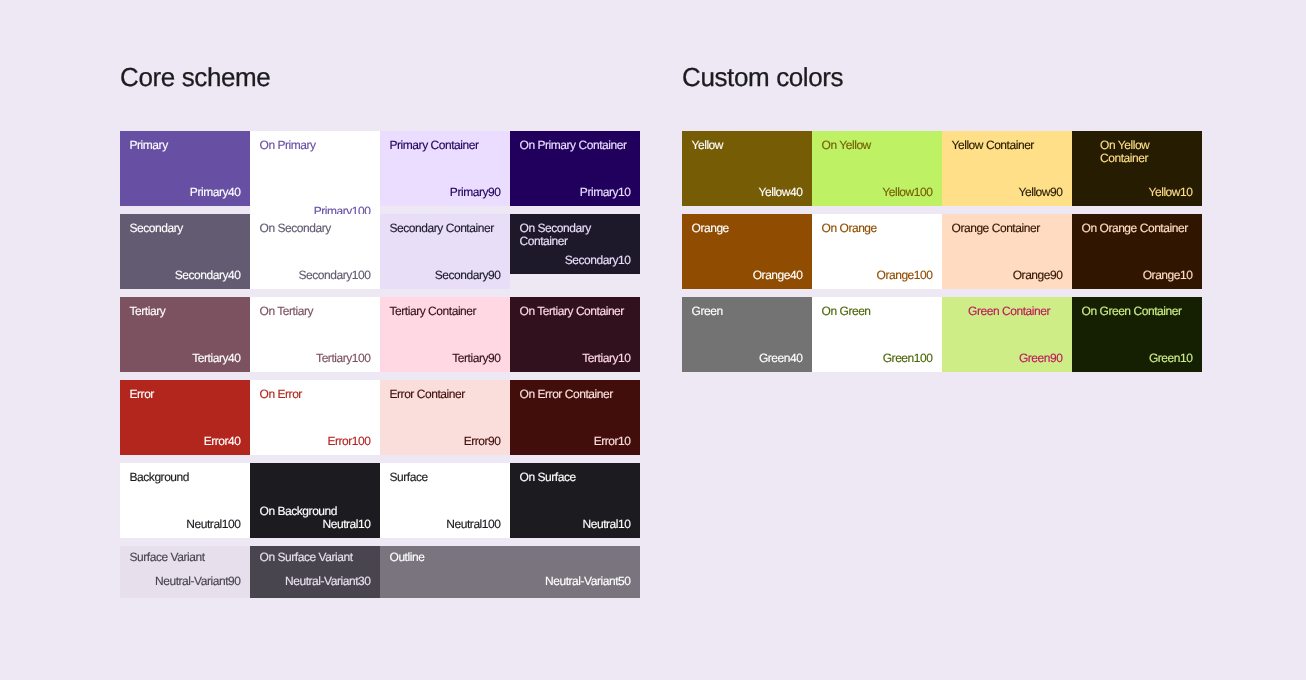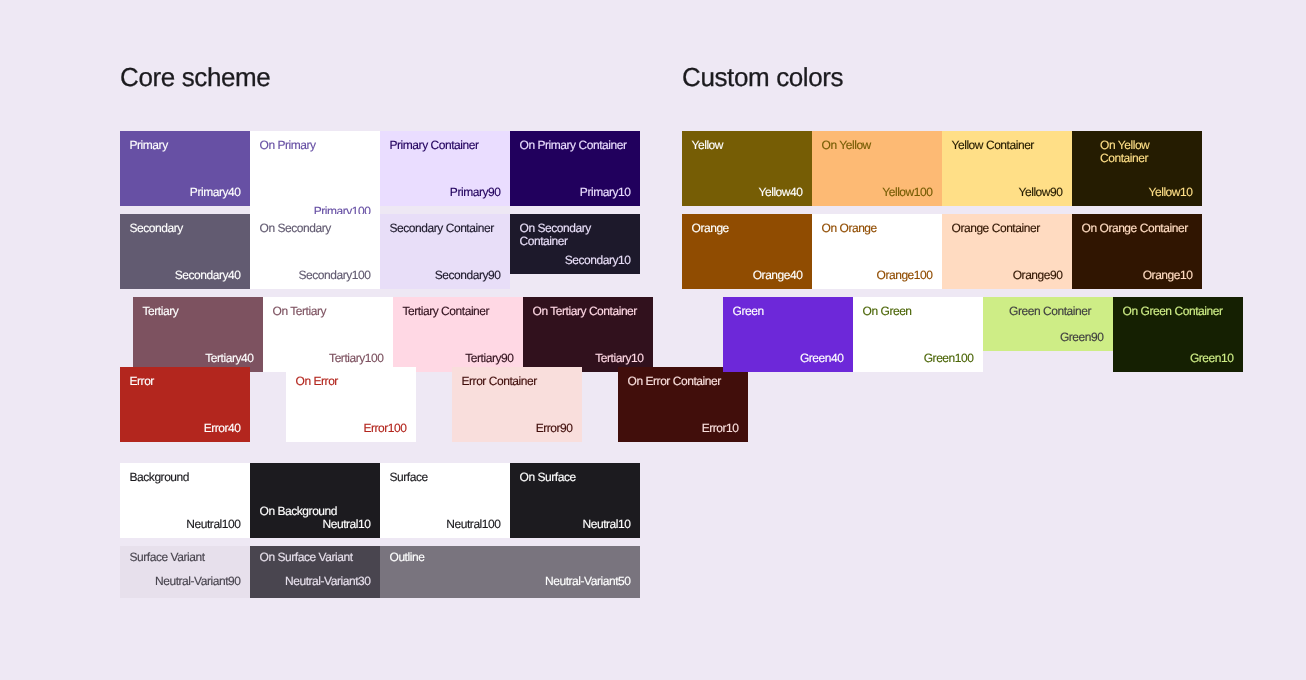--- a/index.html
+++ b/index.html
@@ -86,39 +86,39 @@
       </div>
       <div class="cell" style="background: rgb(232, 222, 248); color: rgb(29, 25, 43); height: 75px; width: 130px;">
         <div class="nm">Secondary Container</div>
         <div class="tn">Secondary90</div>
       </div>
       <div class="cell" style="background: rgb(29, 25, 43); color: rgb(232, 222, 248); height: 60px; width: 130px;">
         <div class="nm">On Secondary Container</div>
         <div class="tn">Secondary10</div>
       </div>
     </div>
-    <div class="row" style="left: 133px; top: 297px; height: 75px;">
+    <div class="row" style="left: 120px; top: 297px; height: 75px;">
       <div class="cell" style="background: rgb(125, 82, 96); color: rgb(255, 255, 255); height: 75px; width: 130px;">
         <div class="nm">Tertiary</div>
         <div class="tn">Tertiary40</div>
       </div>
       <div class="cell" style="background: rgb(255, 255, 255); color: rgb(125, 82, 96); height: 75px; width: 130px;">
         <div class="nm">On Tertiary</div>
         <div class="tn">Tertiary100</div>
       </div>
       <div class="cell" style="background: rgb(255, 216, 228); color: rgb(49, 17, 29); height: 75px; width: 130px;">
         <div class="nm">Tertiary Container</div>
         <div class="tn">Tertiary90</div>
       </div>
       <div class="cell" style="background: rgb(49, 17, 29); color: rgb(255, 216, 228); height: 75px; width: 130px;">
         <div class="nm">On Tertiary Container</div>
         <div class="tn">Tertiary10</div>
       </div>
     </div>
-    <div class="row" style="left: 120px; top: 367px; height: 85px; gap: 36px;">
+    <div class="row" style="left: 120px; top: 380px; height: 85px;">
       <div class="cell" style="background: rgb(179, 38, 30); color: rgb(255, 255, 255); height: 75px; width: 130px;">
         <div class="nm">Error</div>
         <div class="tn">Error40</div>
       </div>
       <div class="cell" style="background: rgb(255, 255, 255); color: rgb(179, 38, 30); height: 75px; width: 130px;">
         <div class="nm">On Error</div>
         <div class="tn">Error100</div>
       </div>
       <div class="cell" style="background: rgb(249, 222, 220); color: rgb(65, 14, 11); height: 75px; width: 130px;">
         <div class="nm">Error Container</div>
@@ -162,21 +162,21 @@
       </div>
     </div>
   </div>
   <div class="section">
     <div class="sec-title" style="left: 682px; top: 62px;">Custom colors</div>
     <div class="row" style="left: 682px; top: 131px; height: 75px; align-items: center;">
       <div class="cell" style="background: rgb(118, 93, 5); color: rgb(255, 255, 255); height: 75px; width: 130px;">
         <div class="nm">Yellow</div>
         <div class="tn">Yellow40</div>
       </div>
-      <div class="cell" style="background: #fdba74; color: rgb(118, 93, 5); height: 75px; width: 130px;">
+      <div class="cell" style="background: #bef264; color: rgb(118, 93, 5); height: 75px; width: 130px;">
         <div class="nm">On Yellow</div>
         <div class="tn">Yellow100</div>
       </div>
       <div class="cell" style="background: rgb(255, 223, 135); color: rgb(37, 28, 1); height: 75px; width: 130px;">
         <div class="nm">Yellow Container</div>
         <div class="tn">Yellow90</div>
       </div>
       <div class="cell" style="background: rgb(37, 28, 1); color: rgb(255, 223, 135); height: 75px; width: 130px; padding-left: 28px;">
         <div class="nm">On Yellow Container</div>
         <div class="tn">Yellow10</div>
@@ -194,29 +194,29 @@
       <div class="cell" style="background: rgb(255, 219, 193); color: rgb(48, 21, 1); height: 75px; width: 130px;">
         <div class="nm">Orange Container</div>
         <div class="tn">Orange90</div>
       </div>
       <div class="cell" style="background: rgb(48, 21, 1); color: rgb(255, 219, 193); height: 75px; width: 130px;">
         <div class="nm">On Orange Container</div>
         <div class="tn">Orange10</div>
       </div>
     </div>
     <div class="row" style="left: 682px; top: 297px; height: 75px;">
-      <div class="cell" style="background: #6d28d9; color: rgb(255, 255, 255); height: 75px; width: 130px; margin-left: 41px;">
+      <div class="cell" style="background: #737373; color: rgb(255, 255, 255); height: 75px; width: 130px;">
         <div class="nm">Green</div>
         <div class="tn">Green40</div>
       </div>
       <div class="cell" style="background: rgb(255, 255, 255); color: rgb(76, 102, 8); height: 75px; width: 130px;">
         <div class="nm">On Green</div>
         <div class="tn">Green100</div>
       </div>
-      <div class="cell" style="background: rgb(206, 237, 134); color: #404040; height: 54px; width: 130px; padding-left: 26px;">
+      <div class="cell" style="background: rgb(206, 237, 134); color: #be185d; height: 75px; width: 130px; padding-left: 26px;">
         <div class="nm">Green Container</div>
         <div class="tn">Green90</div>
       </div>
       <div class="cell" style="background: rgb(21, 32, 2); color: rgb(206, 237, 134); height: 75px; width: 130px;">
         <div class="nm">On Green Container</div>
         <div class="tn">Green10</div>
       </div>
     </div>
   </div>
 </div>

